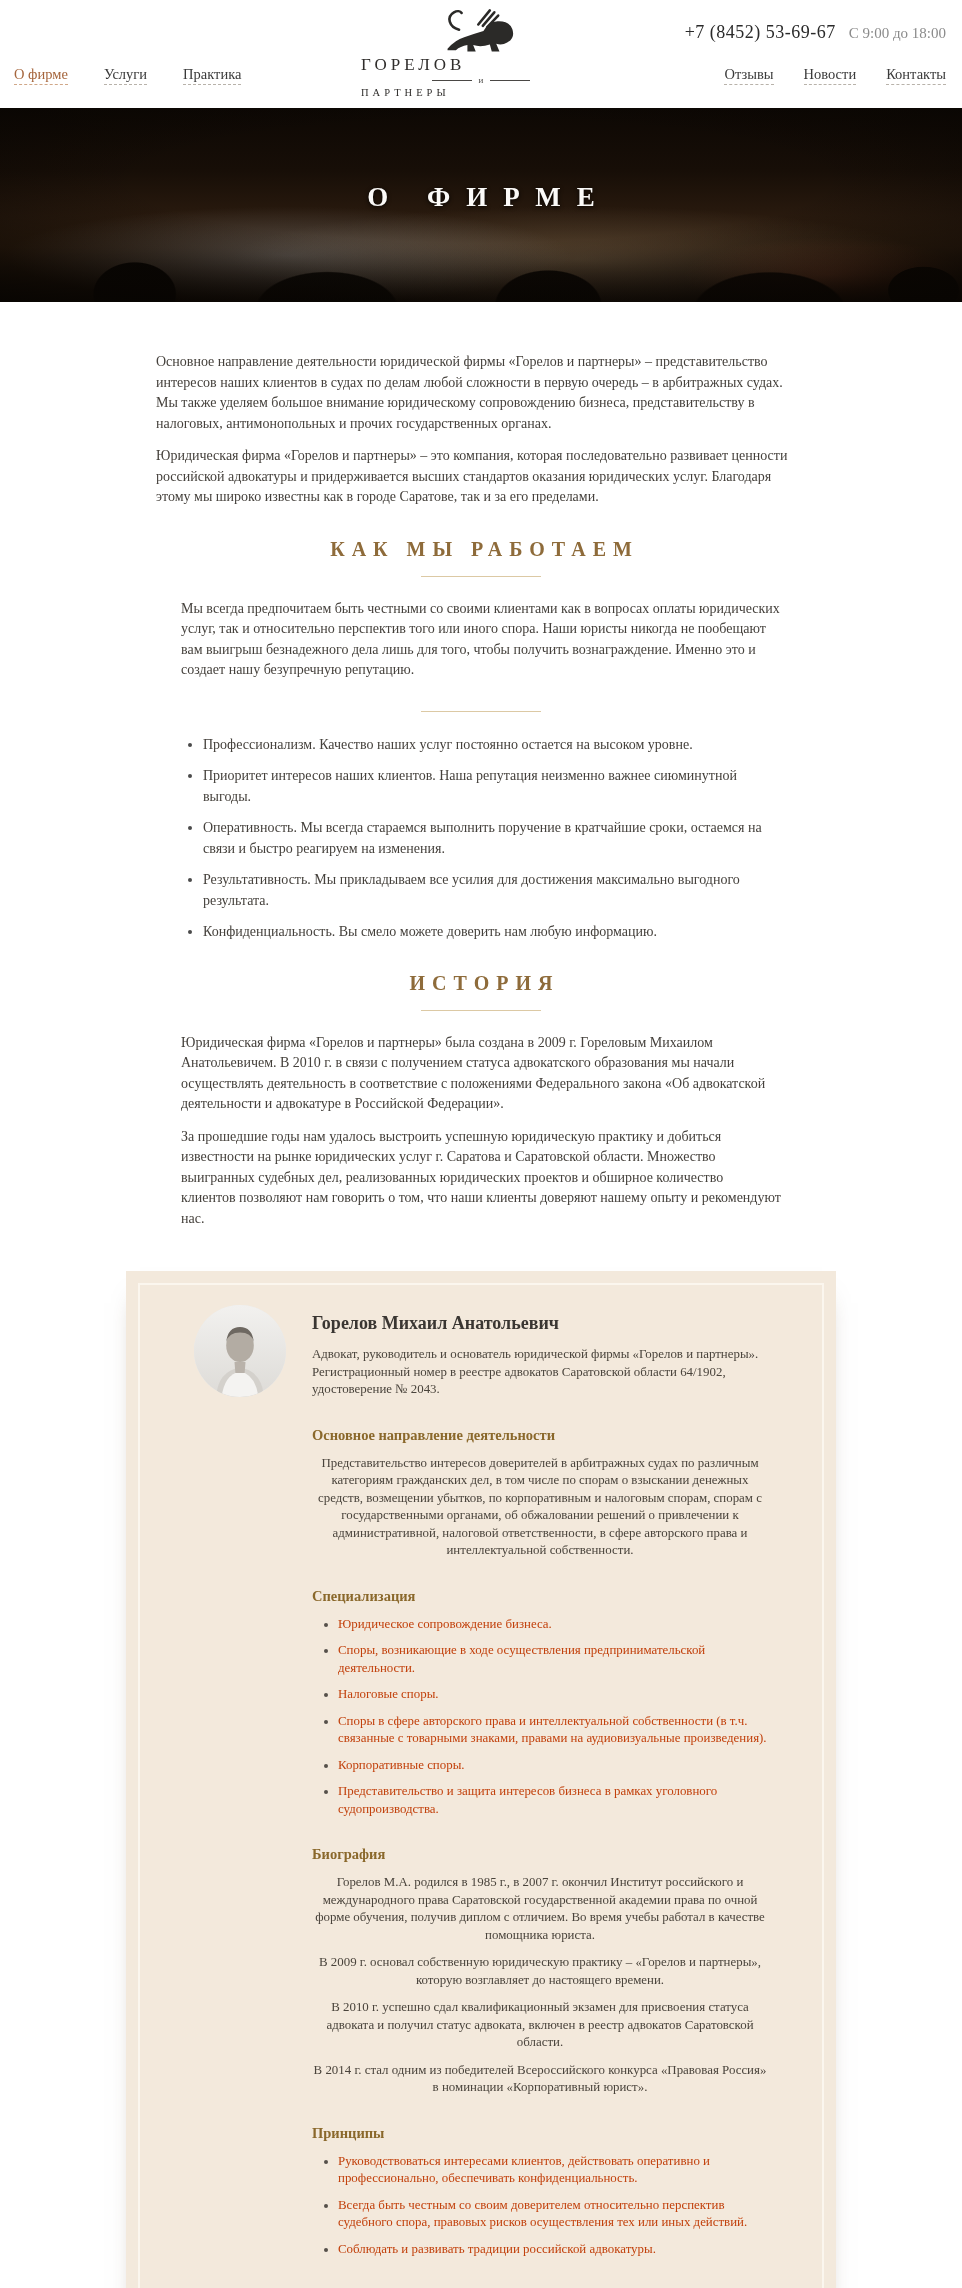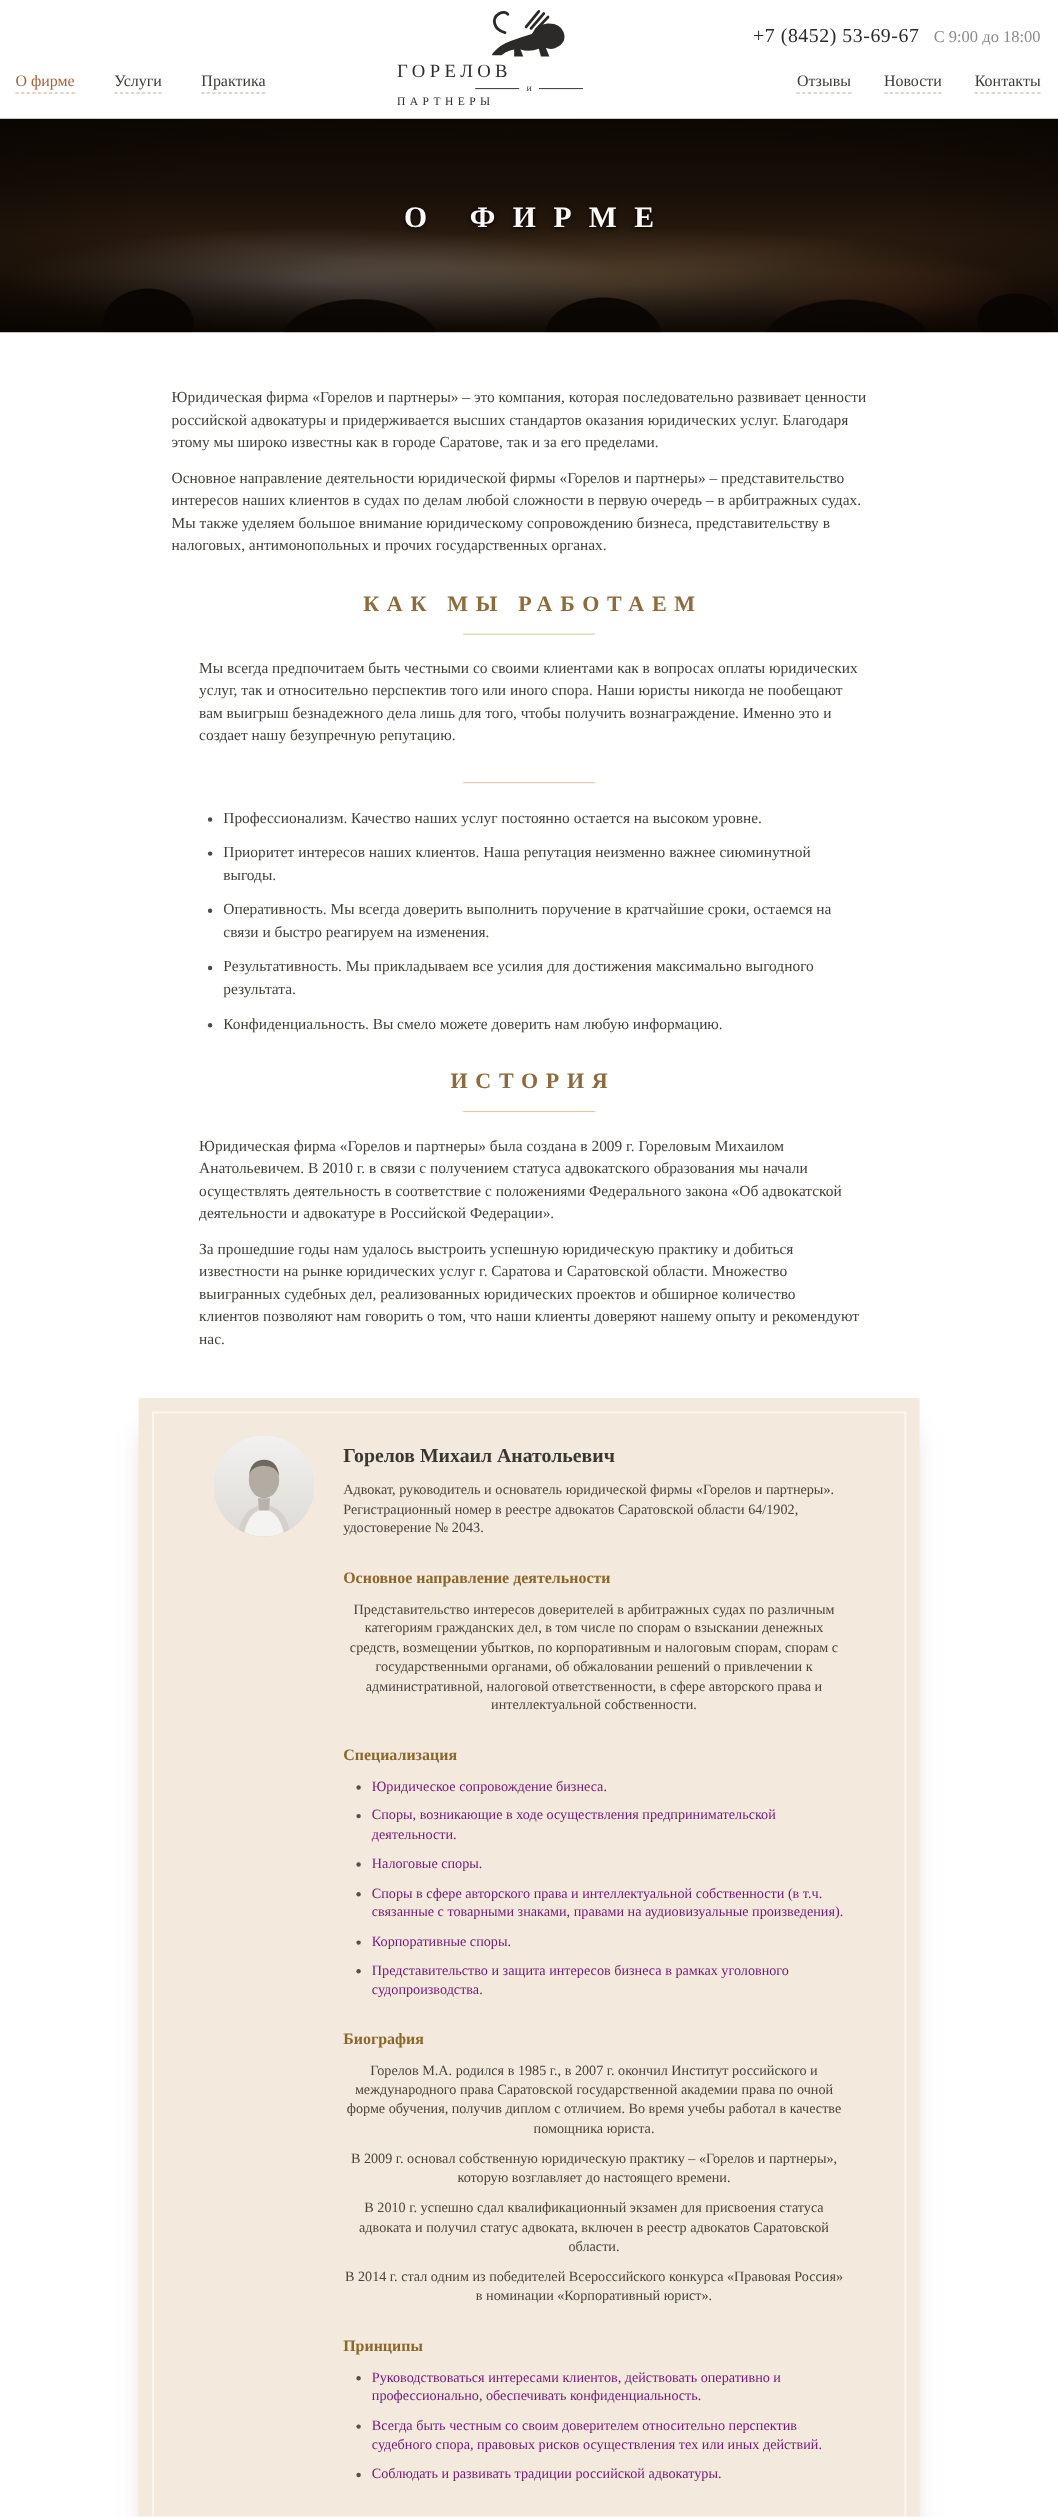--- a/index.html
+++ b/index.html
@@ -79,21 +79,21 @@
     background:#ececea; }
   .avatar svg { display:block; width:100%; height:100%; }
   .profile-right { flex:1; min-width:0; }
   .profile-name { font-size:18px; font-weight:700; color:#3a3632; margin-top:8px; }
   .profile-summary { font-size:12.9px; line-height:17.5px; color:#4a443c; margin-top:12px; }
 
   .card-body { margin-left:118px; }
   .card-sec-title { font-size:14.5px; font-weight:700; color:#8a682b; margin:28px 0 11px; }
   .card-body p { font-size:12.9px; line-height:17.5px; margin:0 0 10px; color:#4a443c;text-align:center; }
   ul.card-list { margin:2px 0 0; padding-left:26px; }
-  ul.card-list li { font-size:12.9px; line-height:17.5px; margin-bottom:9px; color:#701a75; }
+  ul.card-list li { font-size:12.9px; line-height:17.5px; margin-bottom:9px; color:#c2410c; }
   ul.card-list li::marker { color:#55504a; }
 </style>
 </head>
 <body>
 
 <div class="page">
 
   <div class="header">
 
     <div class="logo">
@@ -126,39 +126,39 @@
       <span class="nav-item">Новости</span>
       <span class="nav-item">Контакты</span>
     </div>
   </div>
 
   <div class="hero">
     <div class="hero-title">О ФИРМЕ</div>
   </div>
 
   <div class="intro">
+    <p>Основное направление деятельности юридической фирмы «Горелов и партнеры» – представительство интересов наших клиентов в судах по делам любой сложности в первую очередь – в арбитражных судах. Мы также уделяем большое внимание юридическому сопровождению бизнеса, представительству в налоговых, антимонопольных и прочих государственных органах.</p>
     <p>Юридическая фирма «Горелов и партнеры» – это компания, которая последовательно развивает ценности российской адвокатуры и придерживается высших стандартов оказания юридических услуг. Благодаря этому мы широко известны как в городе Саратове, так и за его пределами.</p>
-    <p>Основное направление деятельности юридической фирмы «Горелов и партнеры» – представительство интересов наших клиентов в судах по делам любой сложности в первую очередь – в арбитражных судах. Мы также уделяем большое внимание юридическому сопровождению бизнеса, представительству в налоговых, антимонопольных и прочих государственных органах.</p>
   </div>
 
   <div class="section">
     <div class="section-title">КАК МЫ РАБОТАЕМ</div>
     <div class="section-rule"></div>
     <div class="section-content">
       <p>Мы всегда предпочитаем быть честными со своими клиентами как в вопросах оплаты юридических услуг, так и относительно перспектив того или иного спора. Наши юристы никогда не пообещают вам выигрыш безнадежного дела лишь для того, чтобы получить вознаграждение. Именно это и создает нашу безупречную репутацию.</p>
     </div>
   </div>
 
   <div class="section">
     <div class="section-rule"></div>
     <div class="section-content">
       <ul class="main-list">
         <li>Профессионализм. Качество наших услуг постоянно остается на высоком уровне.</li>
         <li>Приоритет интересов наших клиентов. Наша репутация неизменно важнее сиюминутной выгоды.</li>
-        <li>Оперативность. Мы всегда доверить выполнить поручение в кратчайшие сроки, остаемся на связи и быстро реагируем на изменения.</li>
+        <li>Оперативность. Мы всегда стараемся выполнить поручение в кратчайшие сроки, остаемся на связи и быстро реагируем на изменения.</li>
         <li>Результативность. Мы прикладываем все усилия для достижения максимально выгодного результата.</li>
         <li>Конфиденциальность. Вы смело можете доверить нам любую информацию.</li>
       </ul>
     </div>
   </div>
 
   <div class="section">
     <div class="section-title">ИСТОРИЯ</div>
     <div class="section-rule"></div>
     <div class="section-content">

